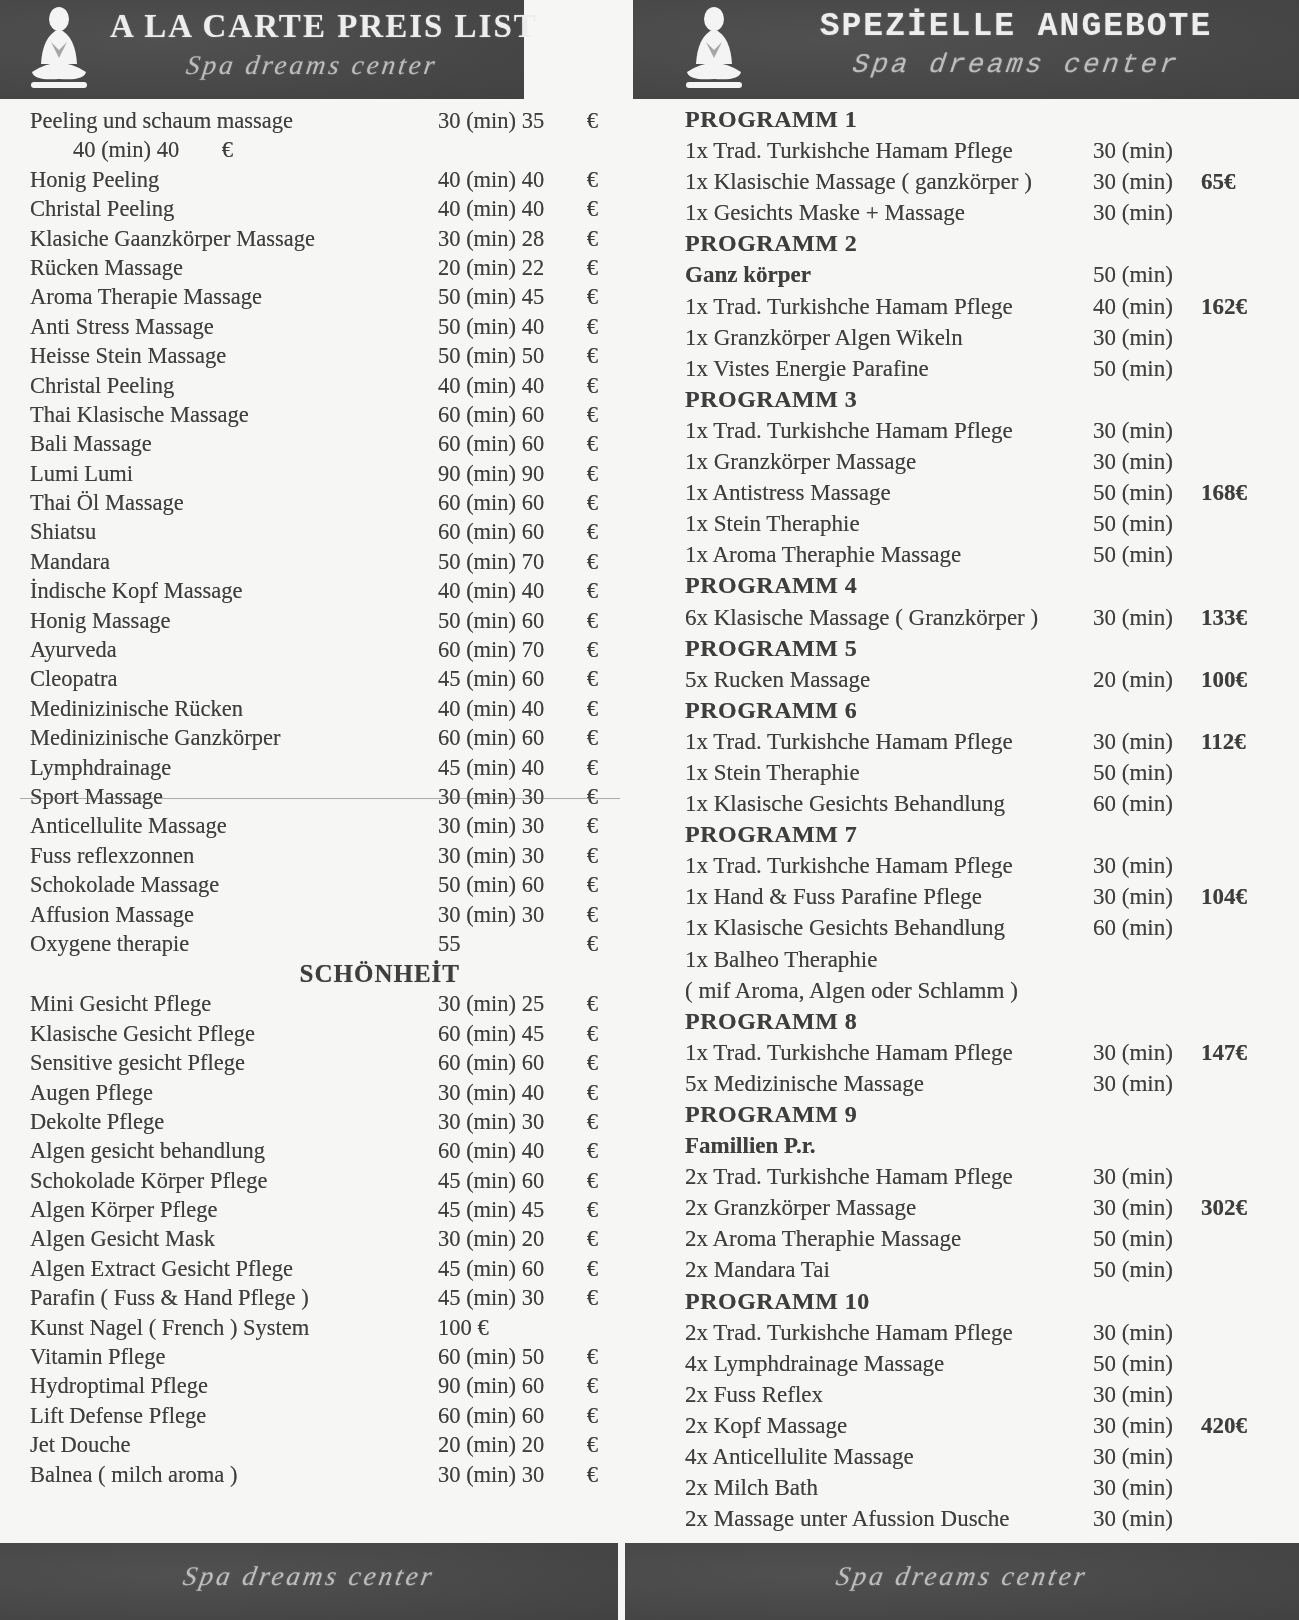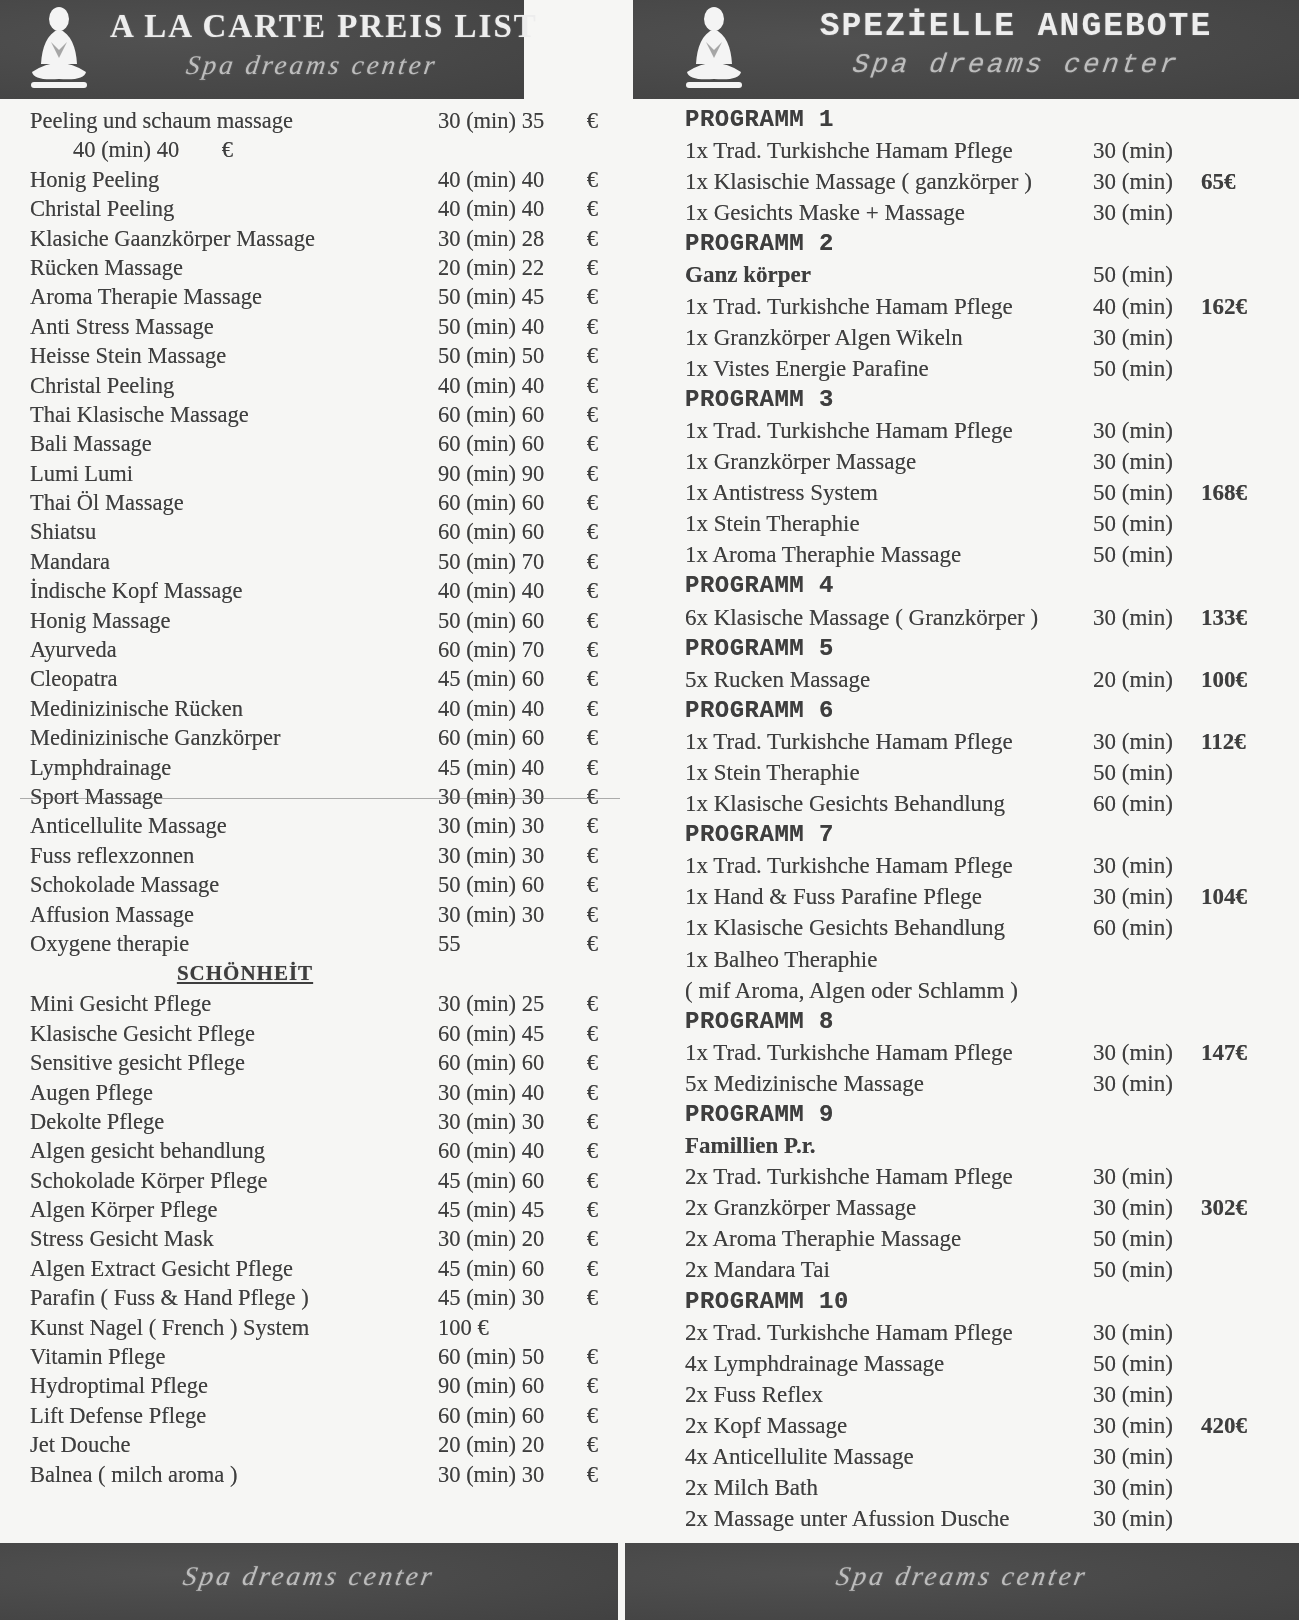--- a/index.html
+++ b/index.html
@@ -60,43 +60,42 @@
     white-space:nowrap;
   }
   .row-l .nm{flex:1;overflow:hidden;}
   .row-l .pr{width:160px;display:flex;justify-content:space-between;margin-left:43px;}
   .row-l.strike::after{
     content:"";position:absolute;left:-10px;right:0;top:55%;
     border-top:1.5px solid rgba(110,110,110,.55);
   }
   .section-l{
     height:31px;line-height:31px;
-    font-weight:bold;font-size:21px;letter-spacing:1px;
-    text-align:center;width:430px;
+    font-weight:bold;font-size:25px;letter-spacing:1px;
+    text-align:right;width:430px;
     text-shadow:0 0 .7px rgba(60,60,60,.6);
-    text-decoration:underline;
   }
 
   
   .list-right{
     position:absolute;left:633px;top:104px;width:666px;
     padding:0 10px 0 52px;box-sizing:border-box;
     color:var(--body-text,#3e3e3e);
     font-size:23px;
   }
   .row-r{
     display:flex;align-items:baseline;
     height:31.1px;line-height:31.1px;
     text-shadow:0 0 .6px rgba(70,70,70,.55);
     white-space:nowrap;
   }
   .row-r .nm{flex:1;overflow:hidden;}
   .row-r .dur{width:108px;}
   .row-r .tot{width:88px;text-align:left;font-weight:bold;}
-  .row-r.program .nm{font-weight:bold;font-size:24px;letter-spacing:.5px;font-family:Liberation Mono, monospace;}
+  .row-r.program .nm{font-weight:bold;font-size:24px;letter-spacing:.5px;}
   .row-r.bold .nm{font-weight:bold;}
 </style>
 </head>
 <body>
 
 <div class="page">
 
   <div class="band band-header-left">
     <svg class="logo" viewBox="0 0 70 90" aria-hidden="true">
       <ellipse cx="35" cy="13" rx="10" ry="12" fill="#f4f4f4"></ellipse>
@@ -375,21 +374,21 @@
         </span>
       </div>
       <div class="row-l">
         <span class="nm">Algen Körper Pflege</span>
         <span class="pr">
           <span>45 (min) 45</span>
           <span>€</span>
         </span>
       </div>
       <div class="row-l">
-        <span class="nm">Stress Gesicht Mask</span>
+        <span class="nm">Algen Gesicht Mask</span>
         <span class="pr">
           <span>30 (min) 20</span>
           <span>€</span>
         </span>
       </div>
       <div class="row-l">
         <span class="nm">Algen Extract Gesicht Pflege</span>
         <span class="pr">
           <span>45 (min) 60</span>
           <span>€</span>
@@ -501,21 +500,21 @@
         <span class="nm">1x Trad. Turkishche Hamam Pflege</span>
         <span class="dur">30 (min)</span>
         <span class="tot"></span>
       </div>
       <div class="row-r item">
         <span class="nm">1x Granzkörper Massage</span>
         <span class="dur">30 (min)</span>
         <span class="tot"></span>
       </div>
       <div class="row-r item">
-        <span class="nm">1x Antistress System</span>
+        <span class="nm">1x Antistress Massage</span>
         <span class="dur">50 (min)</span>
         <span class="tot">168€</span>
       </div>
       <div class="row-r item">
         <span class="nm">1x Stein Theraphie</span>
         <span class="dur">50 (min)</span>
         <span class="tot"></span>
       </div>
       <div class="row-r item">
         <span class="nm">1x Aroma Theraphie Massage</span>

